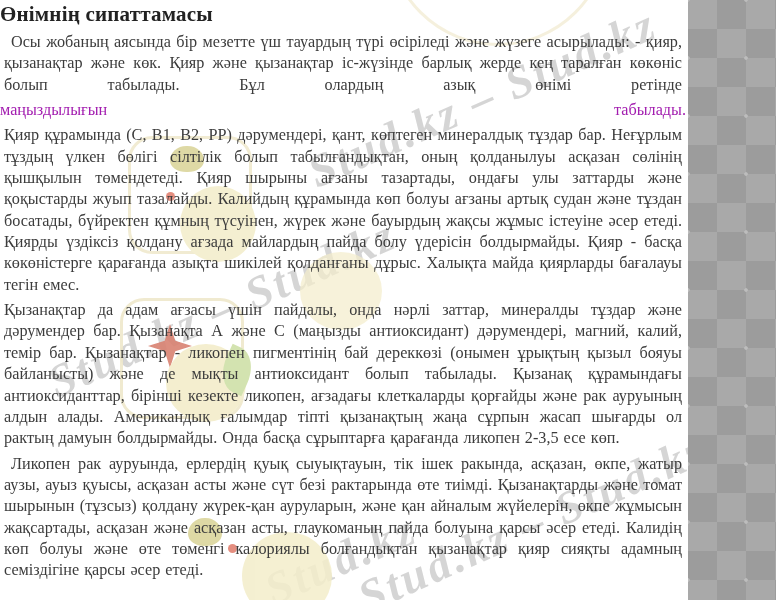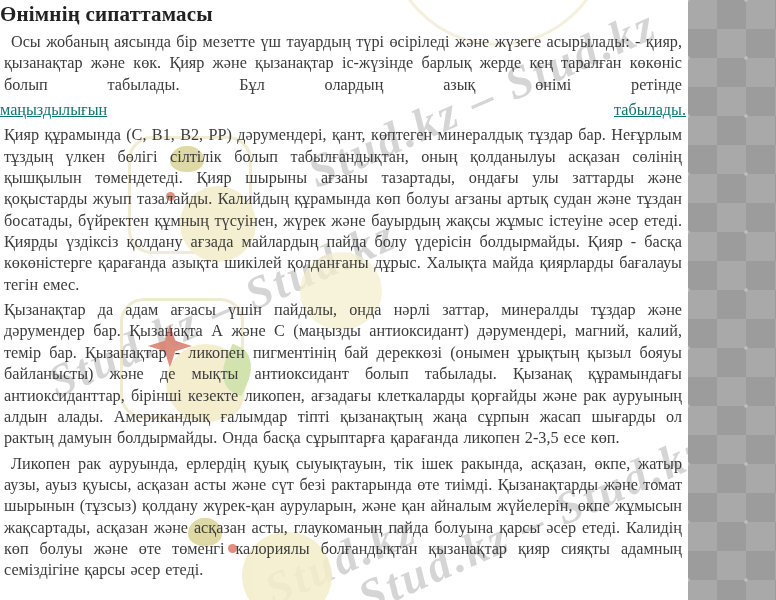--- a/index.html
+++ b/index.html
@@ -31,21 +31,21 @@
     letter-spacing:0.2px;
   }
   .para{
     font-size:16.2px;line-height:21.35px;color:#3c3c3c;
     text-align:justify;margin:4px;word-spacing:1px;
   }
   .para.indent{text-indent:7px;}
   .para.jlast{text-align-last:justify;-moz-text-align-last:justify;}
   .tail-line{
     display:flex;justify-content:space-between;
-    font-size:16.2px;line-height:21.35px;color:#0f766e;text-decoration:underline;
+    font-size:16.2px;line-height:21.35px;color:#a21caf;
   }
   
   .wm-layer{position:absolute;inset:0;z-index:1;pointer-events:none;overflow:hidden;}
   .wm-text{
     position:absolute;white-space:nowrap;
     font-family:"Liberation Serif", serif;font-style:italic;font-weight:bold;
     font-size:46px;letter-spacing:3px;
     color:rgba(150,150,150,0.40);
     transform:rotate(-24deg);transform-origin:left top;
   }

